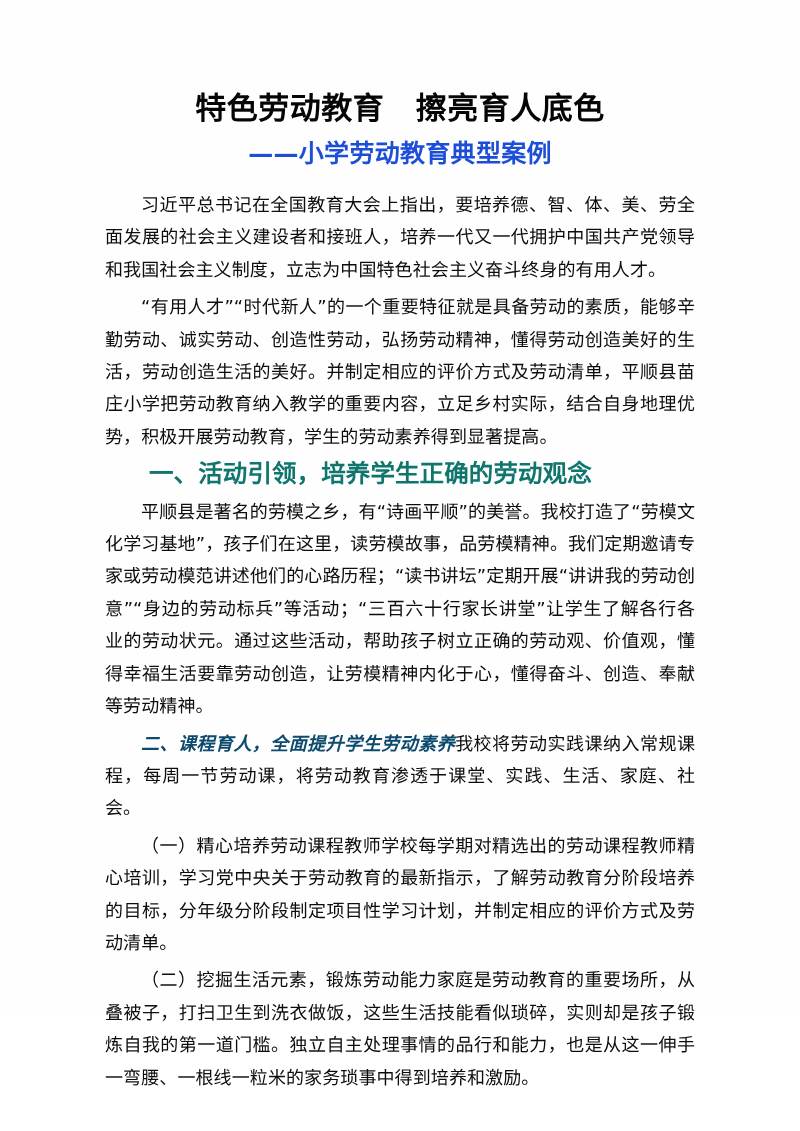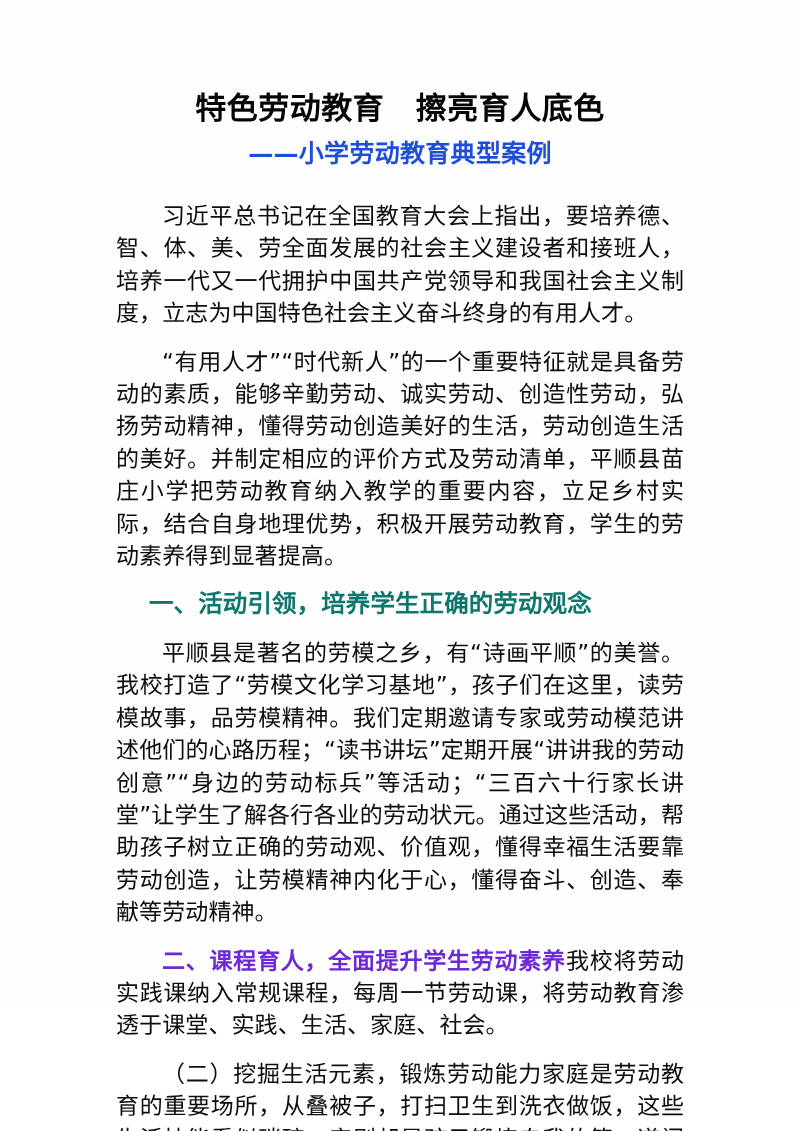--- a/index.html
+++ b/index.html
@@ -52,23 +52,23 @@
     font-size: 25px;
     line-height: 33px;
     font-weight: 700;
     text-align: center;
     letter-spacing: 0.3px;
     color: #1d4ed8;
   }
 
   
   .para {
-    margin: 16px;
+    margin: 5px;
     padding: 0;
-    font-size: 23px;
+    font-size: 18px;
     line-height: 32.4px;
     text-align: justify;
     text-justify: inter-ideograph;
     text-indent: 2em;
     color: #0d0d0d;
     letter-spacing: 0.1px;
   }
   .para.first-body {
     padding-top: 14px;
   }
@@ -79,21 +79,22 @@
     padding: 0;
     font-size: 24.5px;
     line-height: 32.4px;
     font-weight: 700;
     text-indent: 2em;
     color: #0f766e;
     letter-spacing: 0.1px;
   }
   .inline-heading {
     font-weight: 700;
-    color: #6d28d9;
+    color: #0c4a6e;
+    font-style: italic;
   }
   .para .run {
     font-weight: 400;
   }
 </style>
 </head>
 <body>
 
 <div class="page">
   <div class="content">
@@ -105,17 +106,18 @@
     <p class="para first-body">习近平总书记在全国教育大会上指出，要培养德、智、体、美、劳全面发展的社会主义建设者和接班人，培养一代又一代拥护中国共产党领导和我国社会主义制度，立志为中国特色社会主义奋斗终身的有用人才。</p>
 
     <p class="para">“有用人才”“时代新人”的一个重要特征就是具备劳动的素质，能够辛勤劳动、诚实劳动、创造性劳动，弘扬劳动精神，懂得劳动创造美好的生活，劳动创造生活的美好。并制定相应的评价方式及劳动清单，平顺县苗庄小学把劳动教育纳入教学的重要内容，立足乡村实际，结合自身地理优势，积极开展劳动教育，学生的劳动素养得到显著提高。</p>
 
     <p class="heading">一、活动引领，培养学生正确的劳动观念</p>
 
     <p class="para">平顺县是著名的劳模之乡，有“诗画平顺”的美誉。我校打造了“劳模文化学习基地”，孩子们在这里，读劳模故事，品劳模精神。我们定期邀请专家或劳动模范讲述他们的心路历程；“读书讲坛”定期开展“讲讲我的劳动创意”“身边的劳动标兵”等活动；“三百六十行家长讲堂”让学生了解各行各业的劳动状元。通过这些活动，帮助孩子树立正确的劳动观、价值观，懂得幸福生活要靠劳动创造，让劳模精神内化于心，懂得奋斗、创造、奉献等劳动精神。</p>
 
     <p class="para"><span class="inline-heading">二、课程育人，全面提升学生劳动素养</span><span class="run">我校将劳动实践课纳入常规课程，每周一节劳动课，将劳动教育渗透于课堂、实践、生活、家庭、社会。</span></p>
 
+    <p class="para">（一）精心培养劳动课程教师学校每学期对精选出的劳动课程教师精心培训，学习党中央关于劳动教育的最新指示，了解劳动教育分阶段培养的目标，分年级分阶段制定项目性学习计划，并制定相应的评价方式及劳动清单。</p>
 
     <p class="para">（二）挖掘生活元素，锻炼劳动能力家庭是劳动教育的重要场所，从叠被子，打扫卫生到洗衣做饭，这些生活技能看似琐碎，实则却是孩子锻炼自我的第一道门槛。独立自主处理事情的品行和能力，也是从这一伸手一弯腰、一根线一粒米的家务琐事中得到培养和激励。</p>
 
   </div>
 </div>
 
 </body></html>

